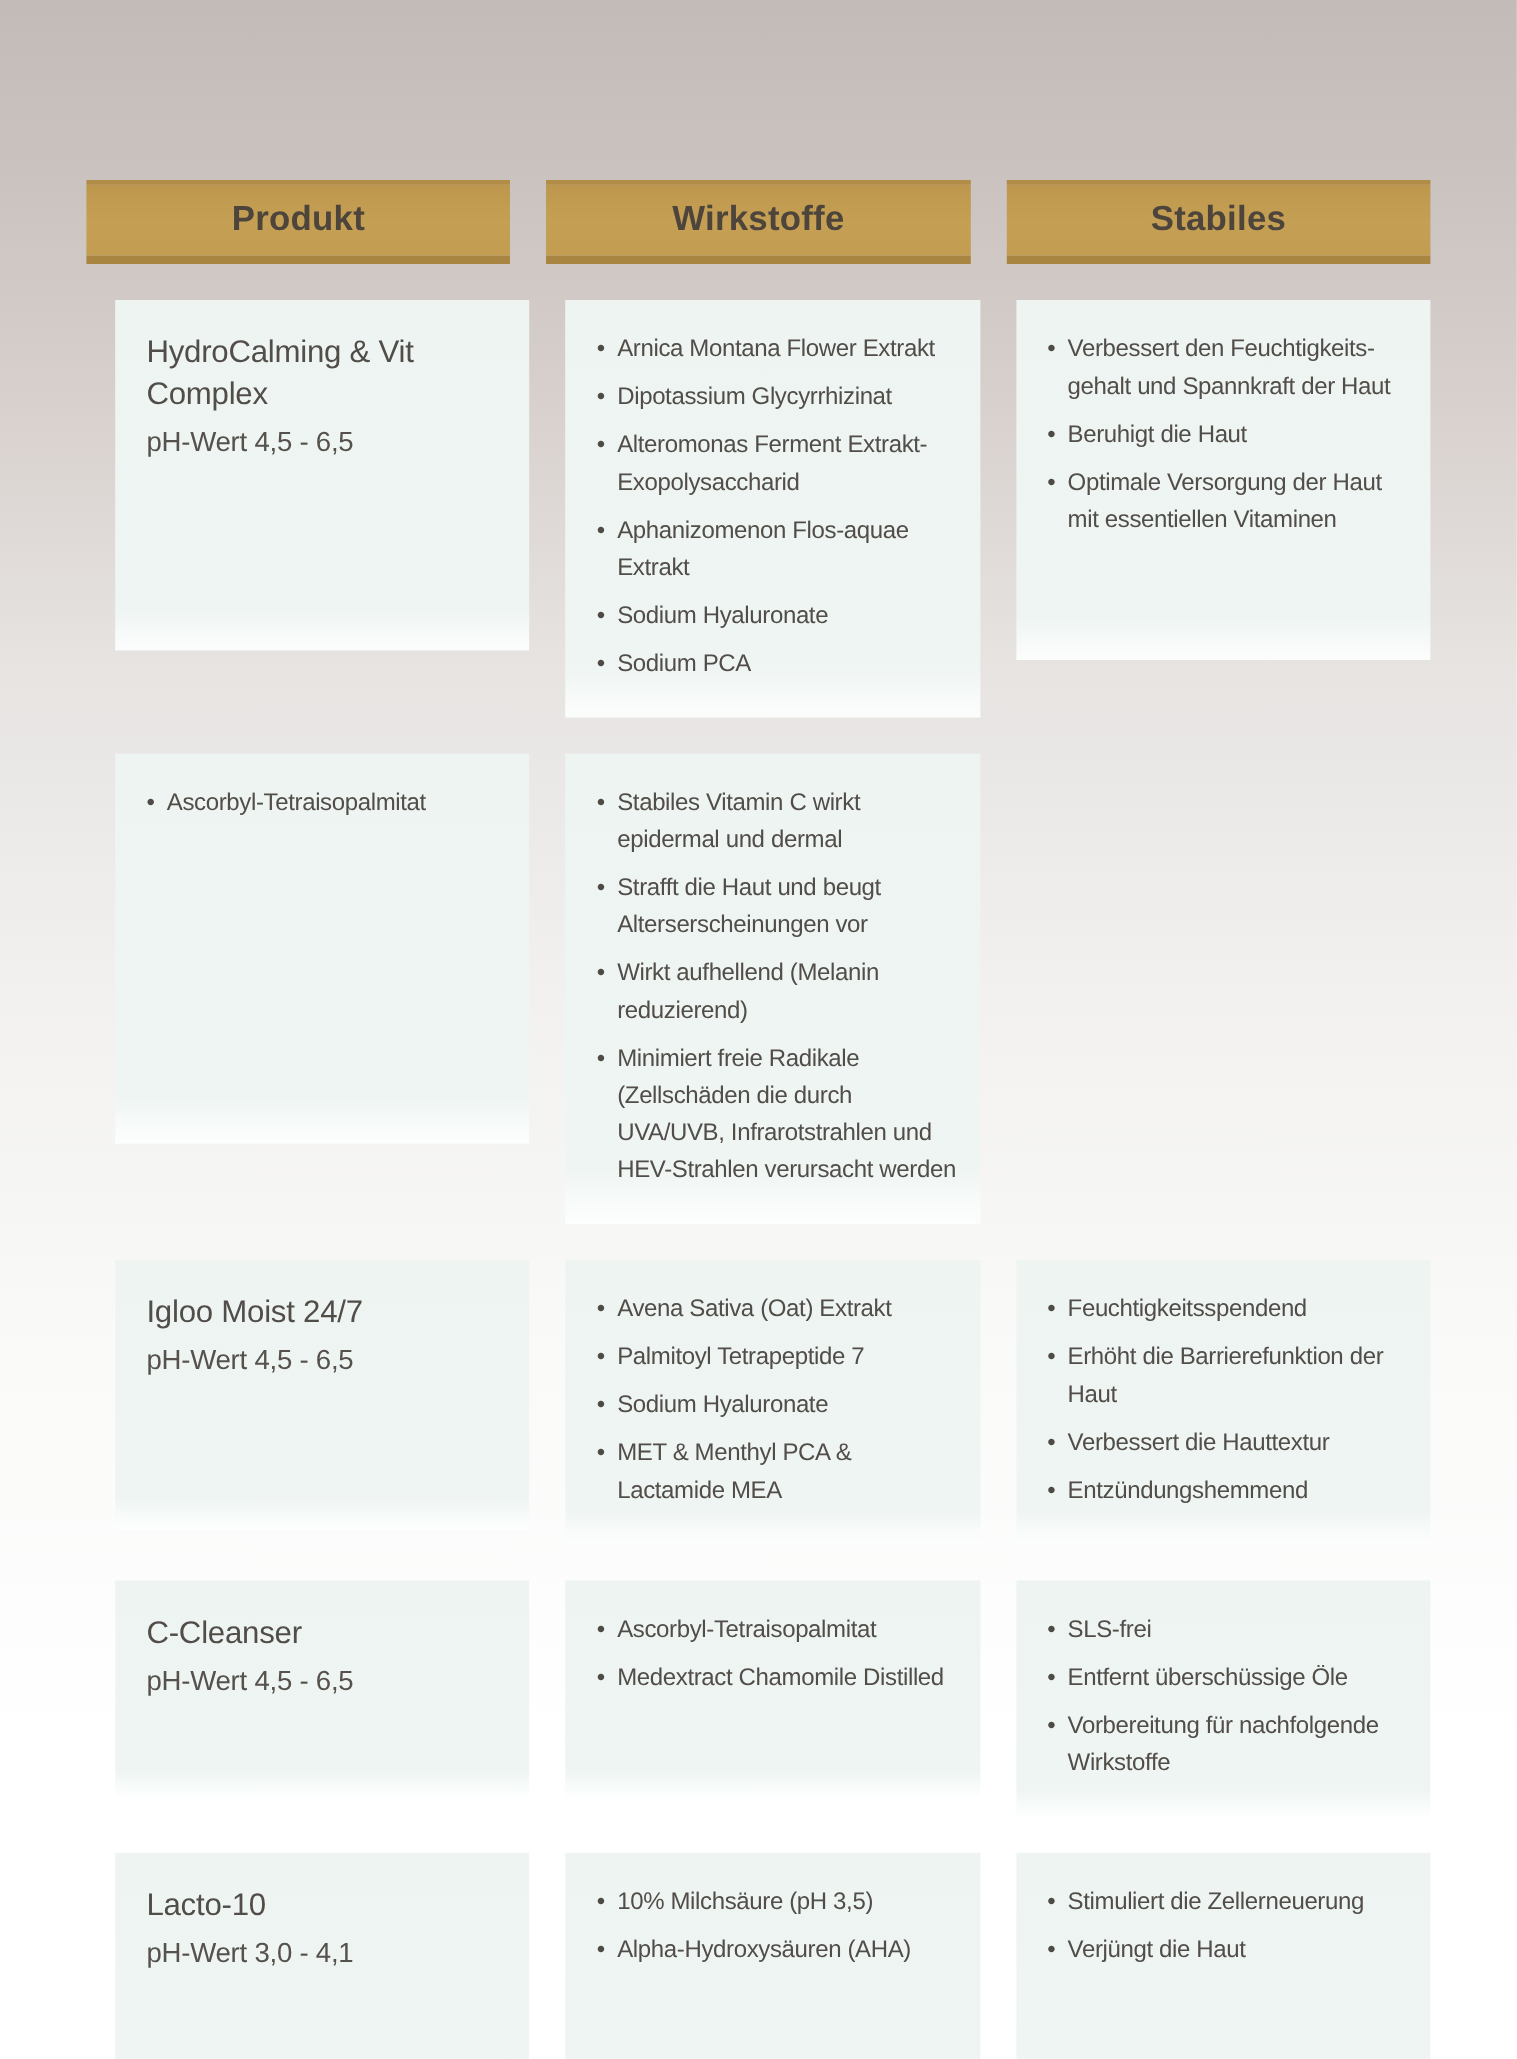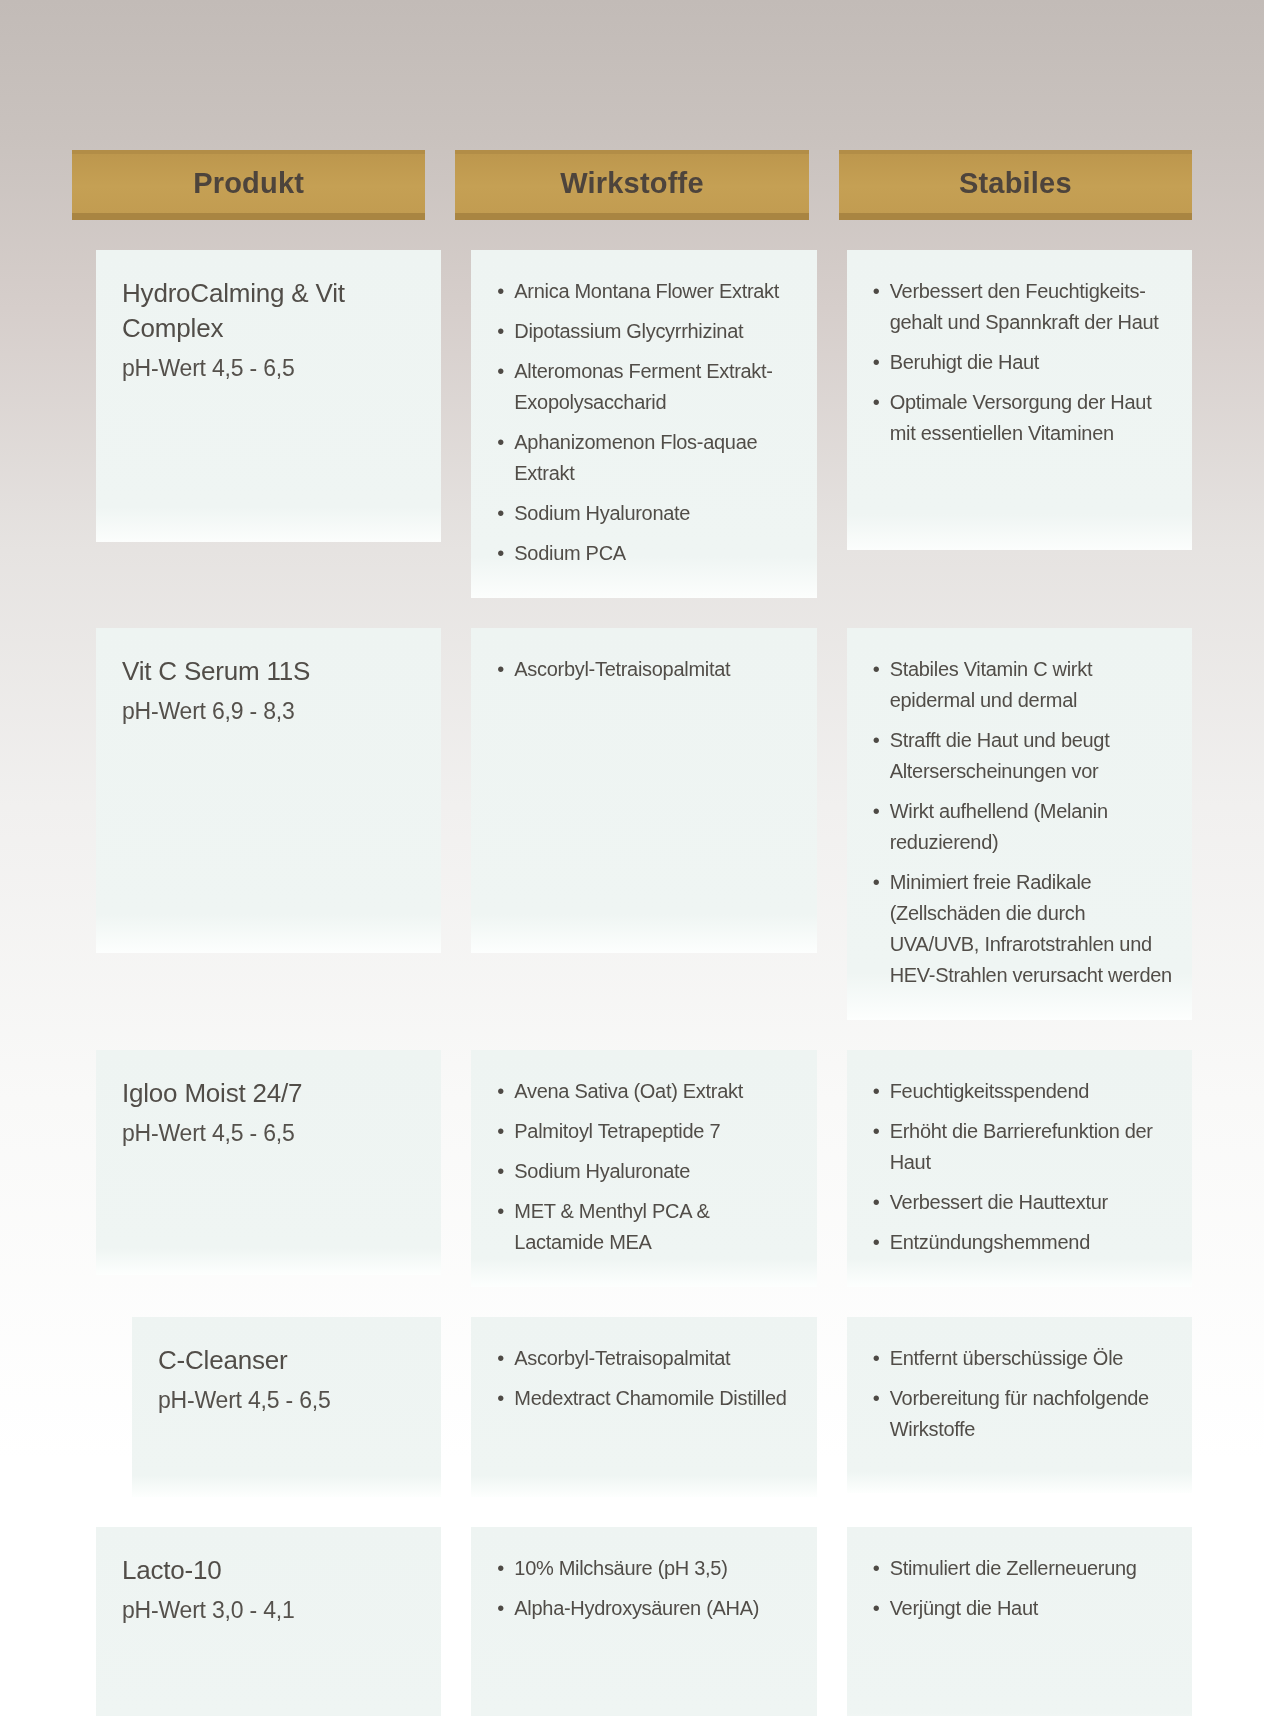--- a/index.html
+++ b/index.html
@@ -100,24 +100,20 @@
     <div class="cell" style="min-height: 300px;">
       <ul class="bullets">
             <li>Verbessert den Feuchtigkeits-gehalt und Spannkraft der Haut</li>
             <li>Beruhigt die Haut</li>
             <li>Optimale Versorgung der Haut mit essentiellen Vitaminen</li>
           </ul>
     </div>
   </div>
 
   <div class="table-row">
-    <div class="cell product-cell" style="min-height: 325px;">
-      <div class="product-name">Vit C Serum 11S</div>
-      <div class="product-ph">pH-Wert 6,9 - 8,3</div>
-    </div>
     <div class="cell" style="min-height: 325px;">
       <ul class="bullets">
             <li>Ascorbyl-Tetraisopalmitat</li>
           </ul>
     </div>
     <div class="cell" style="min-height: 387px;">
       <ul class="bullets">
             <li>Stabiles Vitamin C wirkt epidermal und dermal</li>
             <li>Strafft die Haut und beugt Alterserscheinungen vor</li>
             <li>Wirkt aufhellend (Melanin reduzierend)</li>
@@ -143,32 +139,33 @@
       <ul class="bullets">
             <li>Feuchtigkeitsspendend</li>
             <li>Erhöht die Barrierefunktion der Haut</li>
             <li>Verbessert die Hauttextur</li>
             <li>Entzündungshemmend</li>
           </ul>
     </div>
   </div>
 
   <div class="table-row">
-    <div class="cell product-cell" style="min-height: 180px; margin-left: 36px;">
+    <div class="cell product-cell" style="min-height: 180px;">
       <div class="product-name">C-Cleanser</div>
       <div class="product-ph">pH-Wert 4,5 - 6,5</div>
     </div>
     <div class="cell" style="min-height: 180px;">
       <ul class="bullets">
             <li>Ascorbyl-Tetraisopalmitat</li>
             <li>Medextract Chamomile Distilled</li>
           </ul>
     </div>
     <div class="cell" style="min-height: 176px;">
       <ul class="bullets">
+            <li>SLS-frei</li>
             <li>Entfernt überschüssige Öle</li>
             <li>Vorbereitung für nachfolgende Wirkstoffe</li>
           </ul>
     </div>
   </div>
 
   <div class="table-row">
     <div class="cell product-cell" style="min-height: 214px;">
       <div class="product-name">Lacto-10</div>
       <div class="product-ph">pH-Wert 3,0 - 4,1</div>

